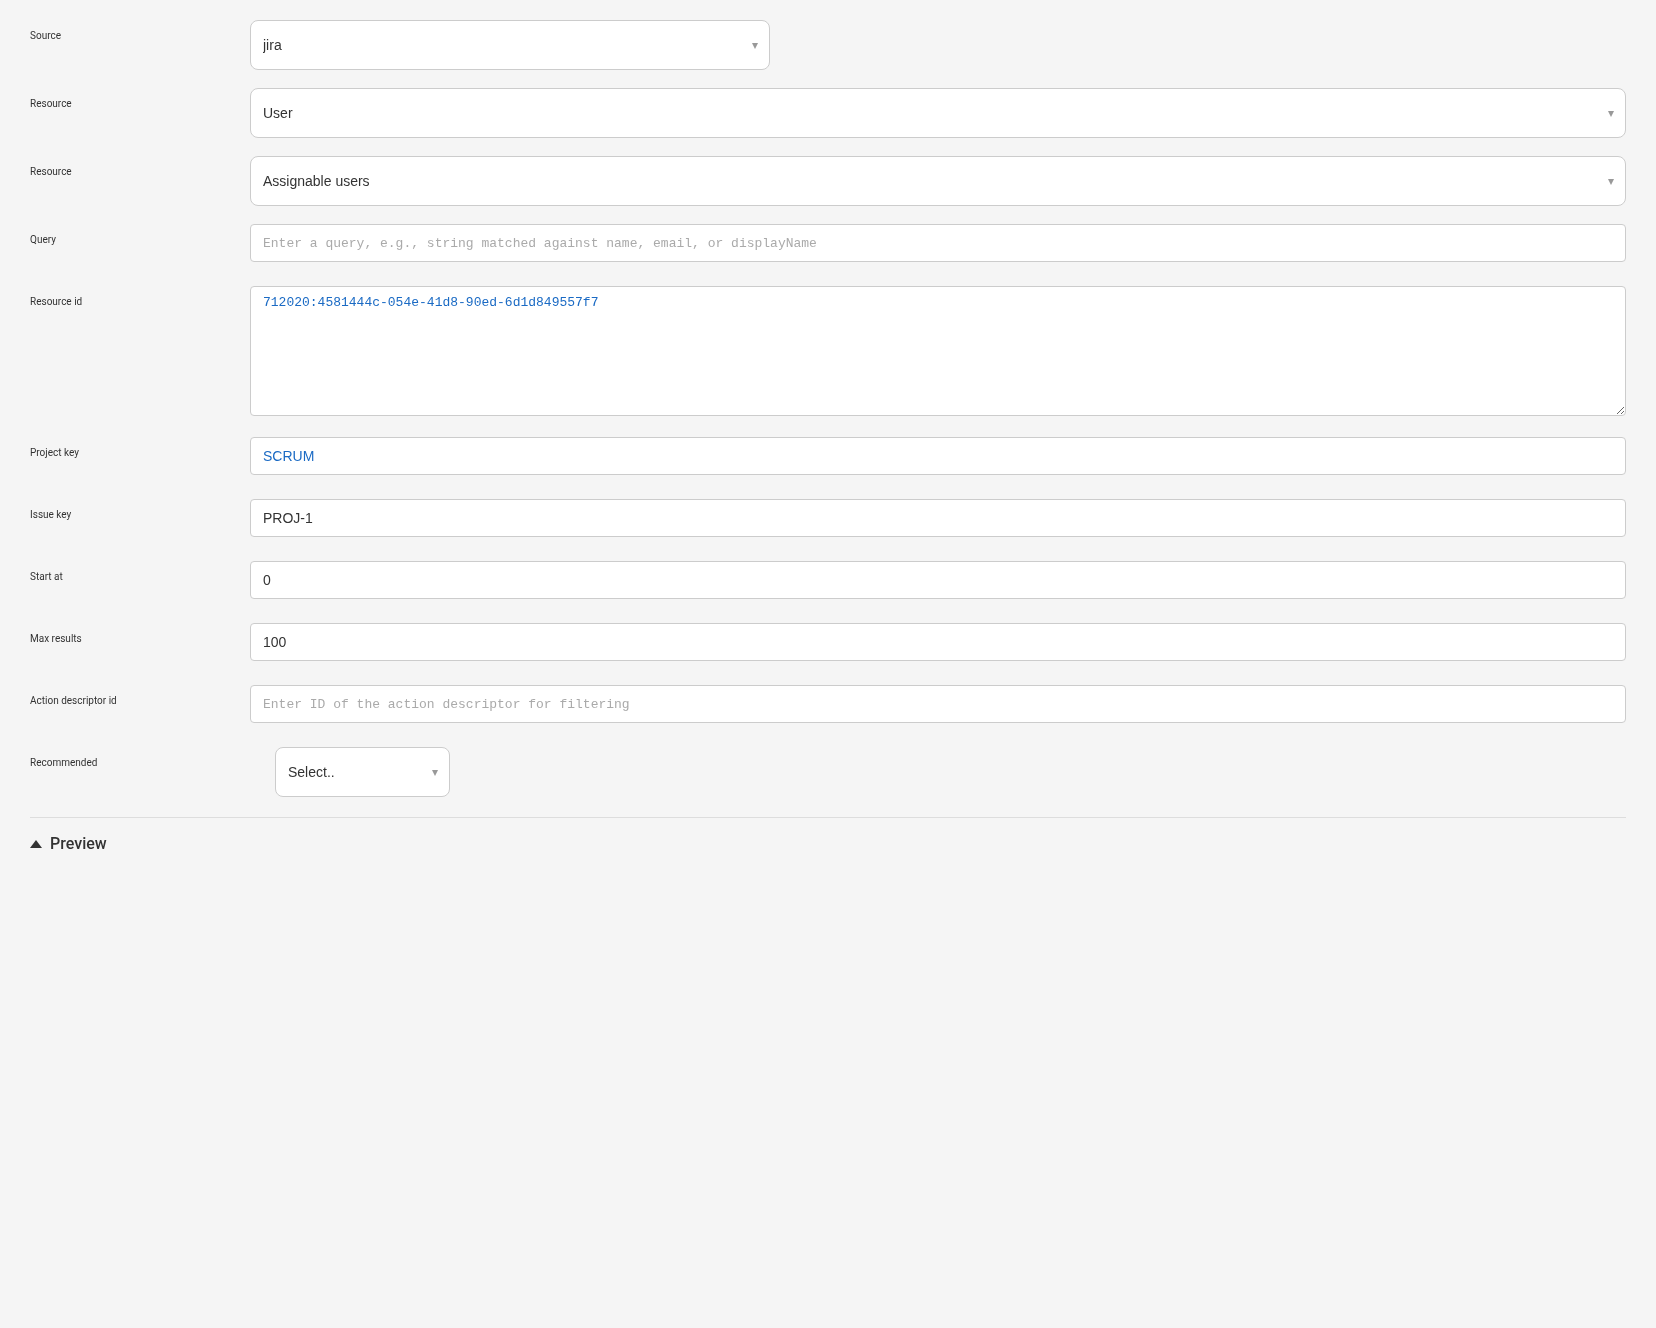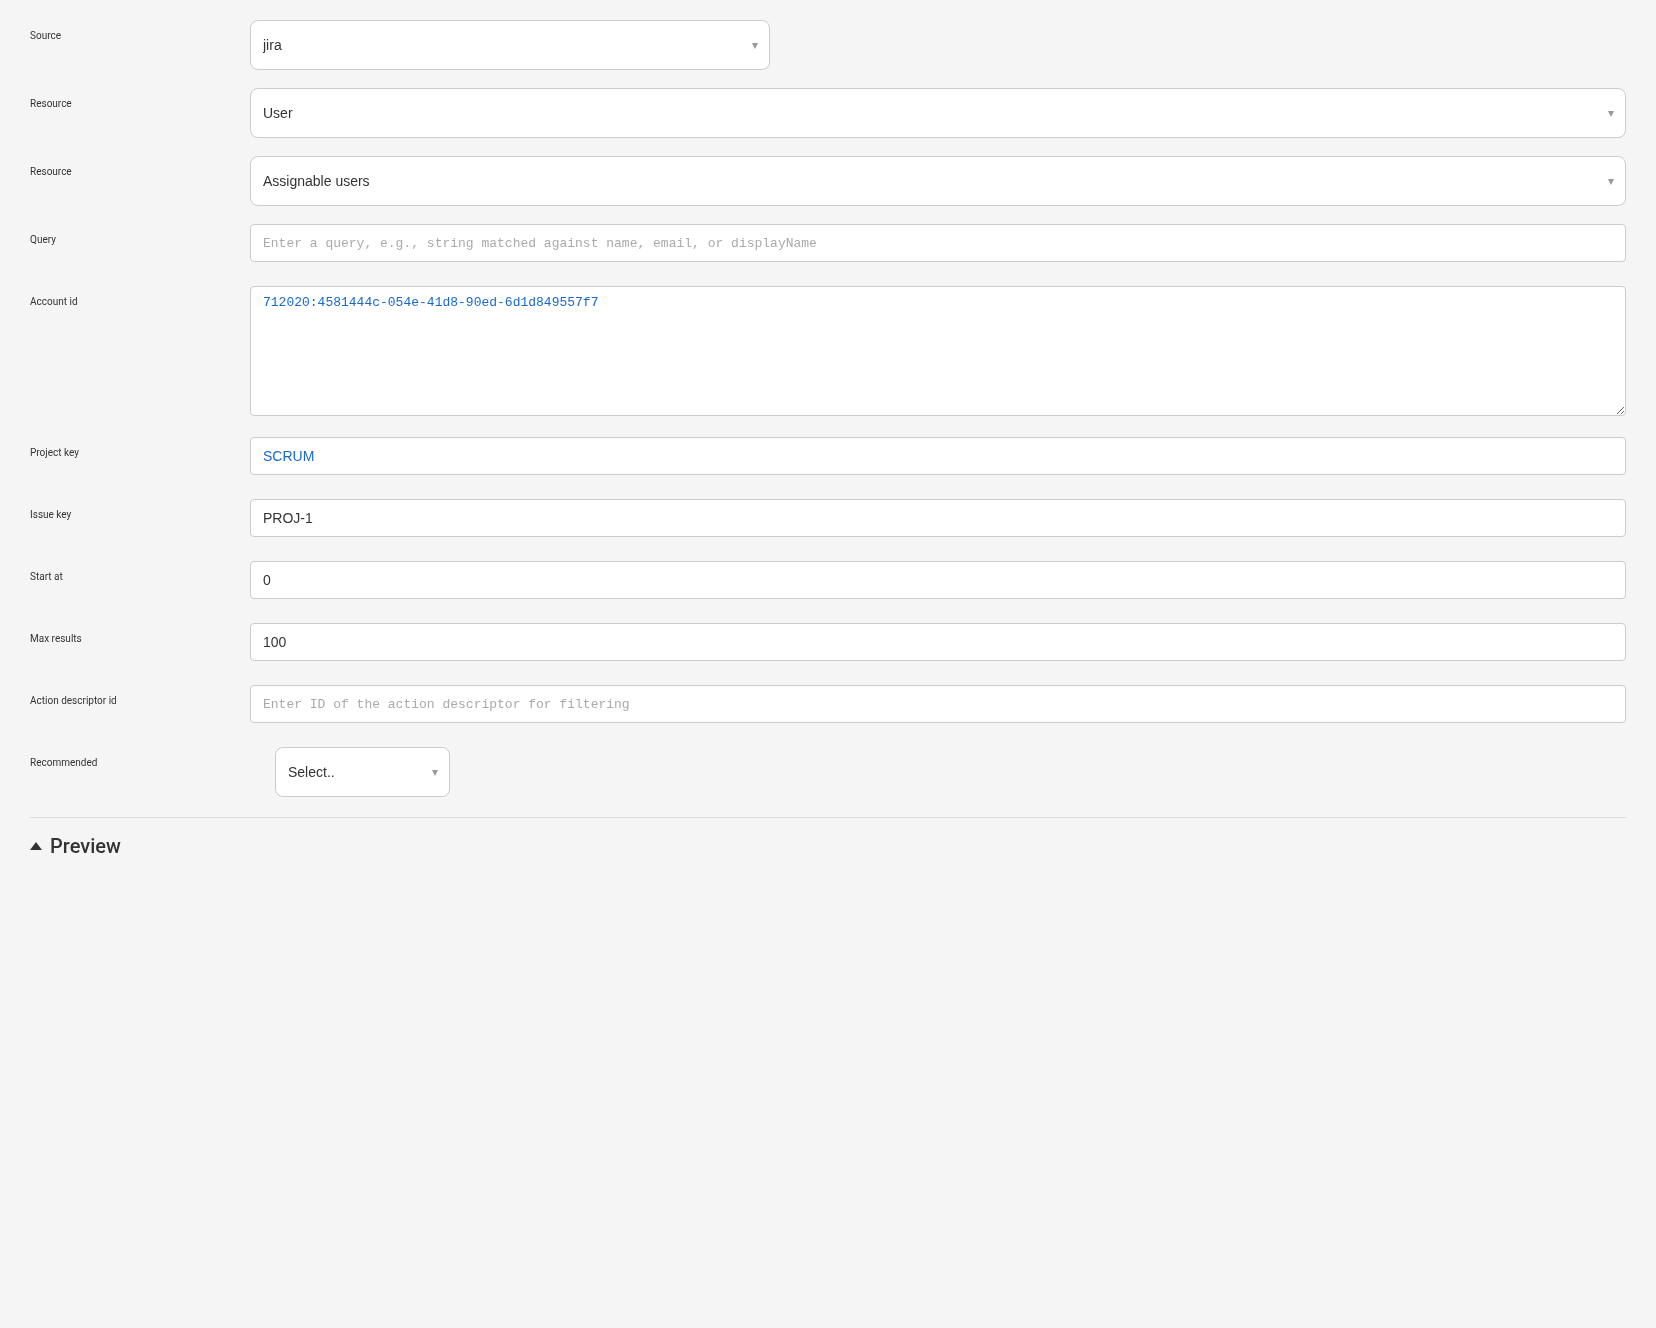--- a/index.html
+++ b/index.html
@@ -132,21 +132,21 @@
 
     .preview-triangle {
       width: 0;
       height: 0;
       border-left: 6px solid transparent;
       border-right: 6px solid transparent;
       border-bottom: 8px solid #333;
     }
 
     .preview-title {
-      font-size: 20px;
+      font-size: 16px;
       color: #333;
       font-weight: 500;
     }
 
     .form-input-monospace {
       font-family: 'Courier New', Courier, monospace;
       font-size: 13px;
     }
   </style>
 </head>
@@ -191,21 +191,21 @@
   </div>
 
   <div class="form-row">
     <div class="form-label">Query</div>
     <div class="form-control-wrapper">
       <input type="text" class="form-input form-input-monospace" value="" placeholder="Enter a query, e.g., string matched against name, email, or displayName" style="">
     </div>
   </div>
 
   <div class="form-row" style="align-items: flex-start;">
-    <div class="form-label">Account id</div>
+    <div class="form-label">Resource id</div>
     <div class="form-control-wrapper">
       <textarea class="form-textarea" style="">712020:4581444c-054e-41d8-90ed-6d1d849557f7</textarea>
     </div>
   </div>
 
   <div class="form-row">
     <div class="form-label">Project key</div>
     <div class="form-control-wrapper">
       <input type="text" class="form-input project-key-input" value="SCRUM" style="">
     </div>

